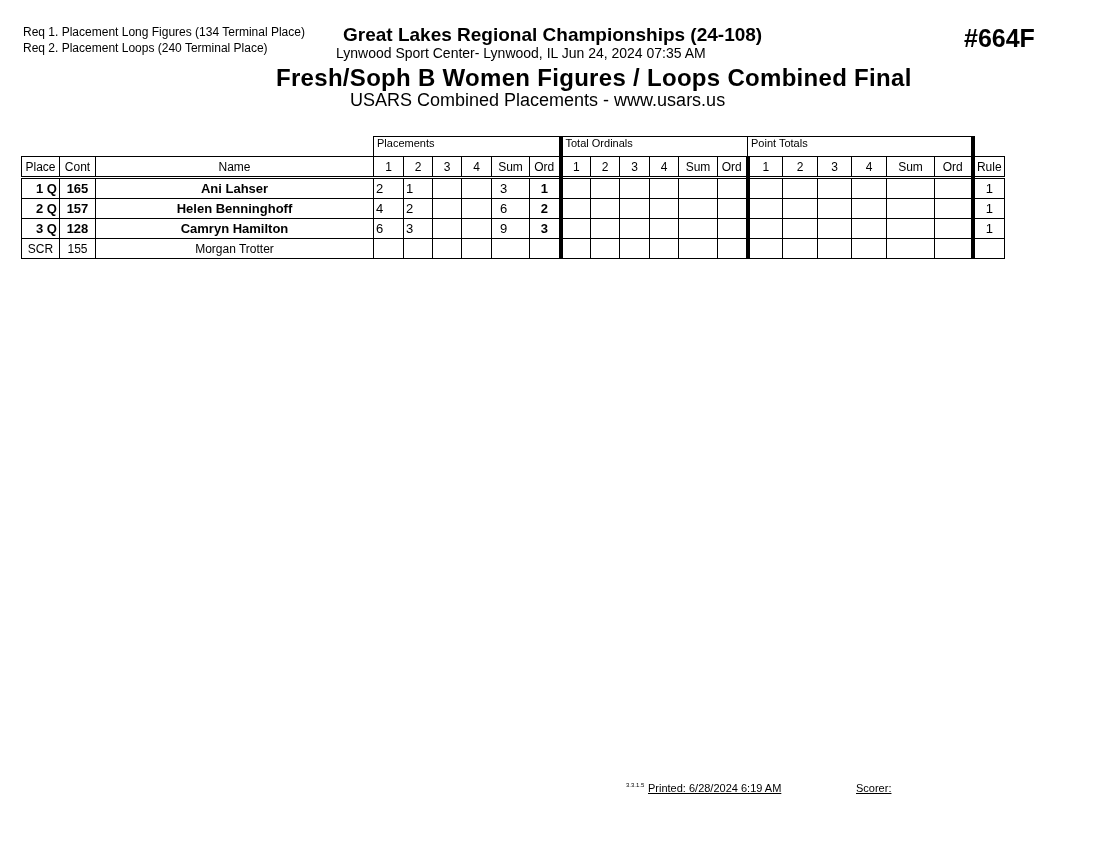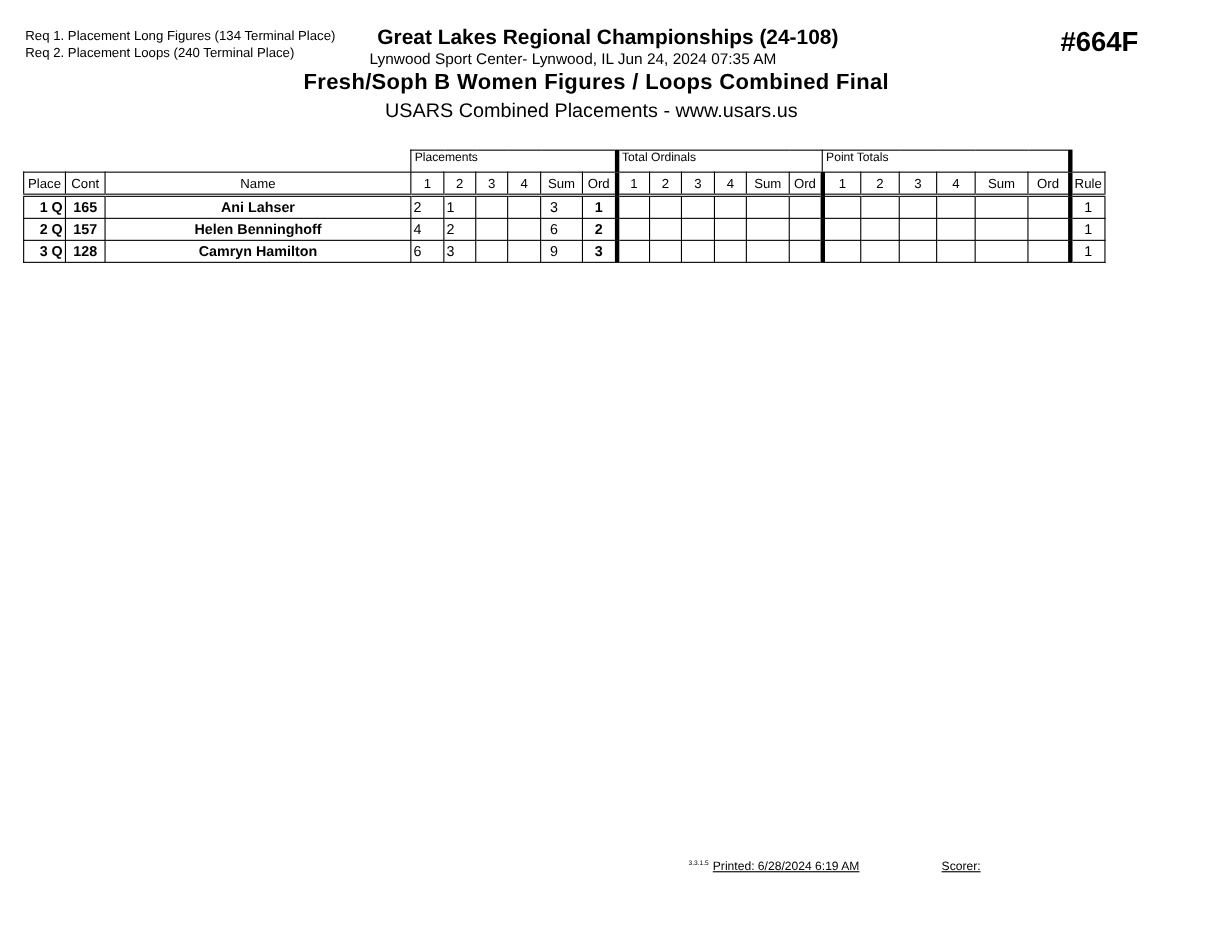--- a/index.html
+++ b/index.html
@@ -1,21 +1,21 @@
 <!DOCTYPE html>
 <html><head>
 <meta charset="utf-8">
 <style>
   html, body { margin:0; padding:0; background:#fff; }
   body { width:1100px; height:850px; position:relative; overflow:hidden; font-family:"Liberation Sans", sans-serif; color:#000; }
   .abs { position:absolute; white-space:nowrap; }
   .req { font-size:12px; left:23px; }
   .title { font-weight:bold; font-size:19px; left:343px; top:24px; }
   .venue { font-size:14px; left:336px; top:45px; }
-  .event { font-weight:bold; font-size:20px; left:276px; top:64px; letter-spacing:0.3px; }
+  .event { font-weight:bold; font-size:24px; left:276px; top:64px; letter-spacing:0.3px; }
   .sub { font-size:18px; left:350px; top:90px; }
   .num { font-weight:bold; font-size:25px; left:964px; top:24px; }
   table { border-collapse:collapse; position:absolute; left:21px; top:136px; font-size:12px; }
   td { border:1px solid #000; height:19px; padding:0 2px; text-align:center; }
   td.l { text-align:center; }
   tr.grp td { height:19px; vertical-align:top; text-align:left; font-size:11px; padding-left:3px; }
   tr.grp td.blank { border:none; }
   tr.hdr td { border-bottom:3px double #000; }
   tr.b td { font-weight:bold; font-size:13px; }
   tr.b td.pl { text-align:right; }
@@ -156,18 +156,42 @@
         <td></td>
         <td></td>
     <td class="thickL"></td>
         <td></td>
         <td></td>
         <td></td>
         <td></td>
         <td></td>
     <td class="thickL" style="font-weight:normal">1</td>
   </tr>
+  <tr>
+    <td class="l">SCR</td>
+    <td class="l">155</td>
+    <td class="l">Morgan Trotter</td>
+    <td></td>
+        <td></td>
+        <td></td>
+        <td></td>
+        <td></td>
+        <td></td>
+    <td class="thickL"></td>
+        <td></td>
+        <td></td>
+        <td></td>
+        <td></td>
+        <td></td>
+    <td class="thickL"></td>
+        <td></td>
+        <td></td>
+        <td></td>
+        <td></td>
+        <td></td>
+    <td class="thickL"></td>
+  </tr>
 </tbody>
   </table>
 
 <div class="abs tiny">3.3.1.5</div>
 <div class="abs footer" style="left:648px">Printed:  6/28/2024  6:19 AM</div>
 <div class="abs footer" style="left:856px">Scorer:</div>
 
 </body></html>

